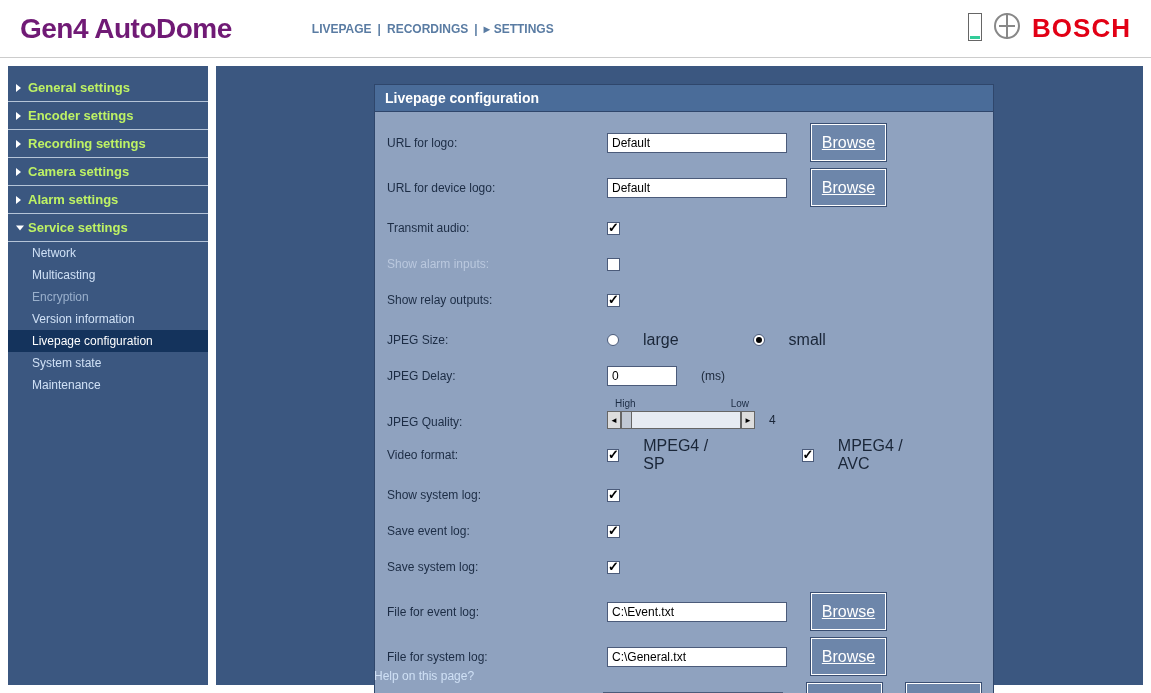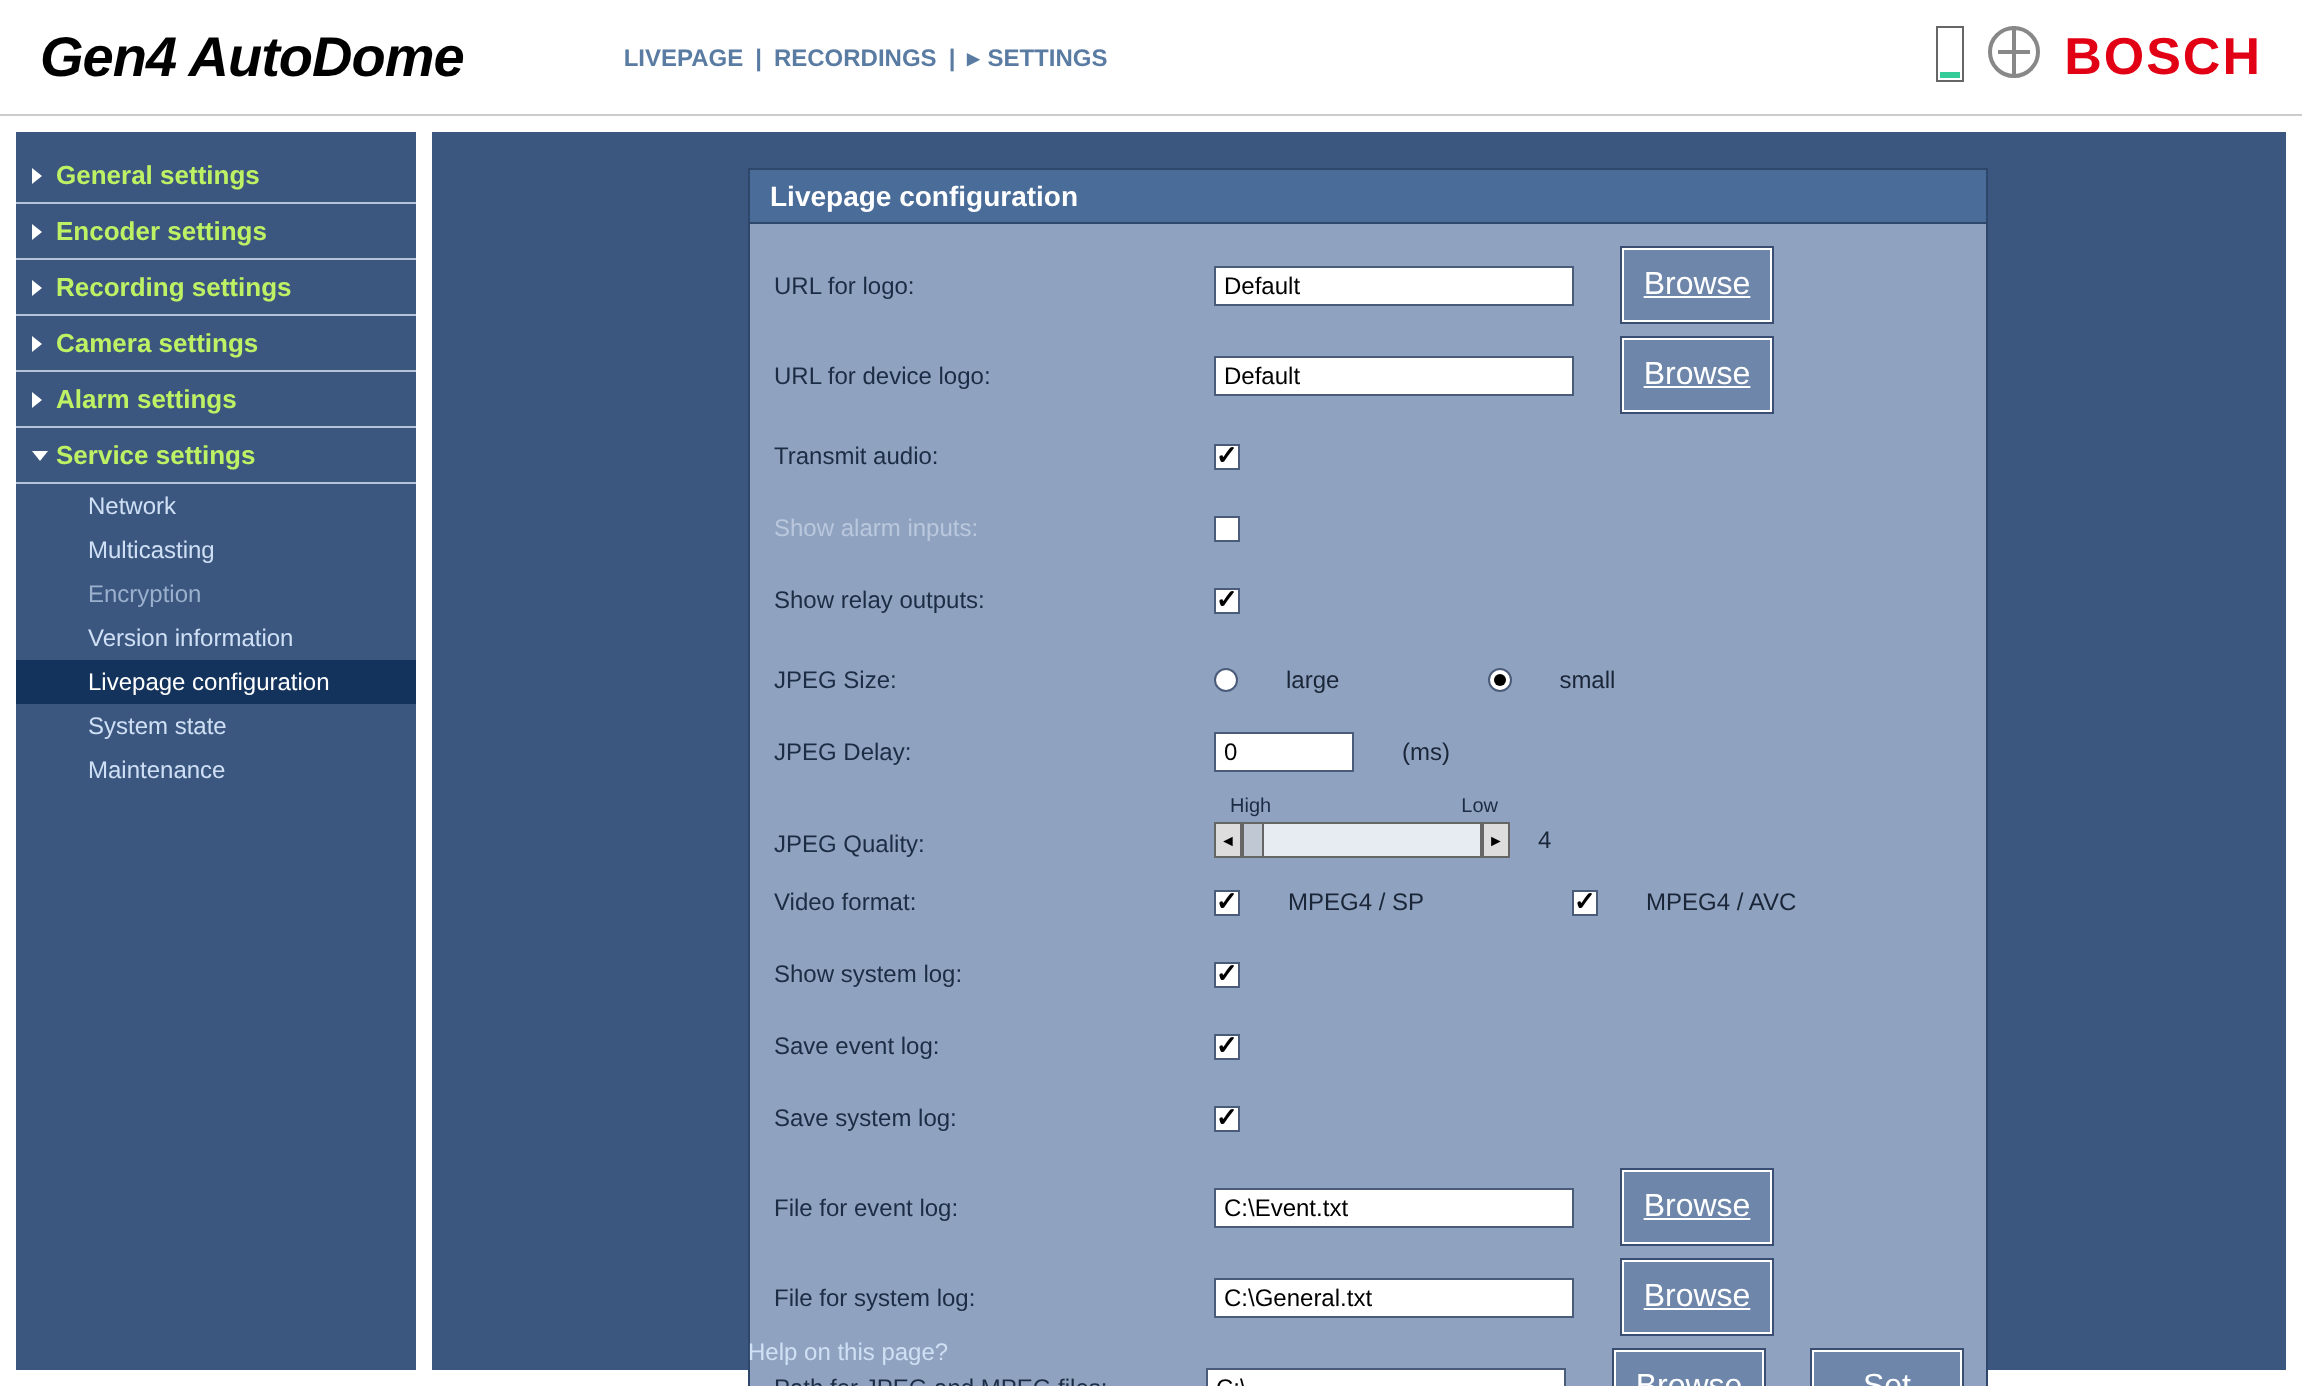--- a/index.html
+++ b/index.html
@@ -16,24 +16,23 @@
   .header {
     height: 58px;
     width: 100%;
     background: #fff;
     display: flex;
     align-items: center;
     padding: 0 20px;
     border-bottom: 1px solid #ccc;
   }
   .product-title {
-    color: #000000;
+    color: #701a75;
     font-size: 28px;
     font-weight: bold;
-    font-style: italic;
     letter-spacing: -0.5px;
     margin-right: 80px;
   }
   .topnav {
     display: flex;
     align-items: center;
     gap: 4px;
     font-size: 12px;
     font-weight: bold;
     color: #5a7ca3;
@@ -123,21 +122,21 @@
   }
   .side-cat.open::before {
     border-left:4px solid transparent;
     border-right:4px solid transparent;
     border-top:5px solid #fff;
     border-bottom:none;
   }
   .side-sub {
     color: #cfe0f5;
     font-size: 12px;
-    padding: 4px 10px 4px 36px;
+    padding: 4px 10px 4px 24px;
     cursor: pointer;
   }
   .side-sub.dim { color: #9ab0cc; }
   .side-sub.selected {
     background: #14335c;
     color: #fff;
   }
 
   .content-wrap {
     flex: 1;
@@ -233,21 +232,21 @@
     position: relative;
     cursor: pointer;
   }
   .radio.checked::after {
     content:"";
     position:absolute; left:2px; top:2px;
     width:6px; height:6px;
     background:#000;
     border-radius:50%;
   }
-  .rlabel { font-size:12px; margin-right: 50px; }
+  .rlabel { font-size:16px; margin-right: 50px; }
 
   .slider-wrap {
     display:flex; flex-direction:column;
     gap:2px;
   }
   .slider-labels {
     display:flex; justify-content:space-between;
     font-size:10px; color:#1c2c44;
     width:150px;
     padding: 0 8px;

